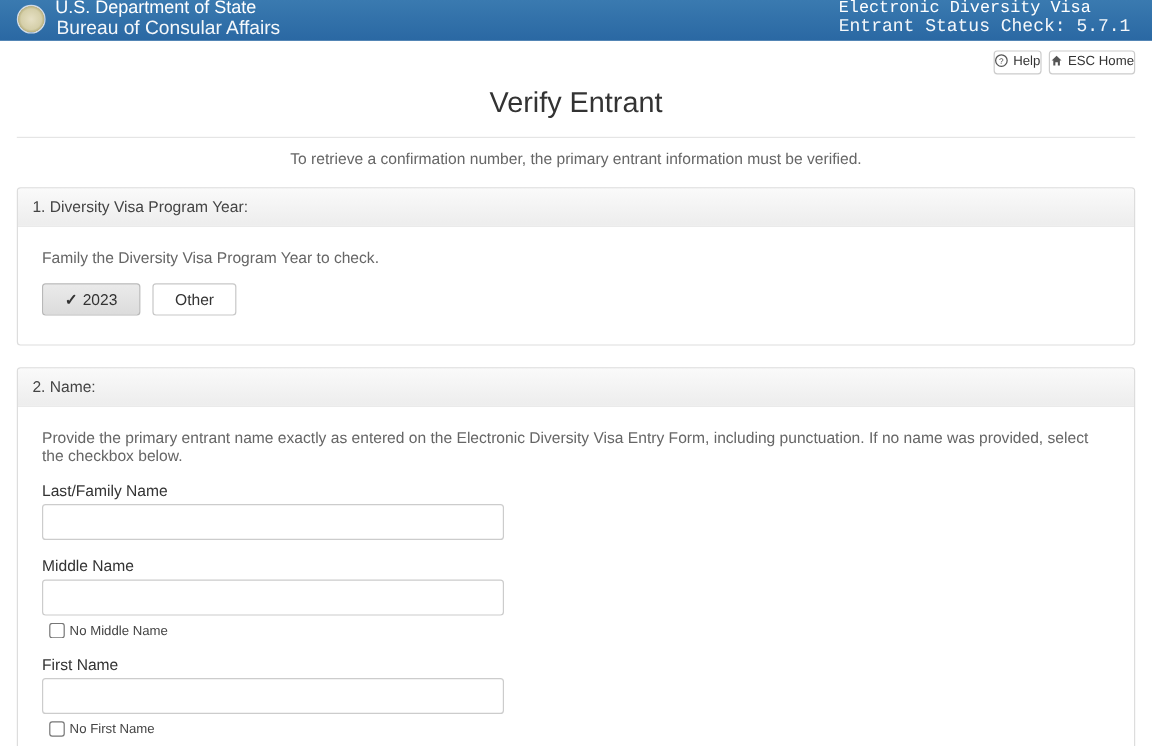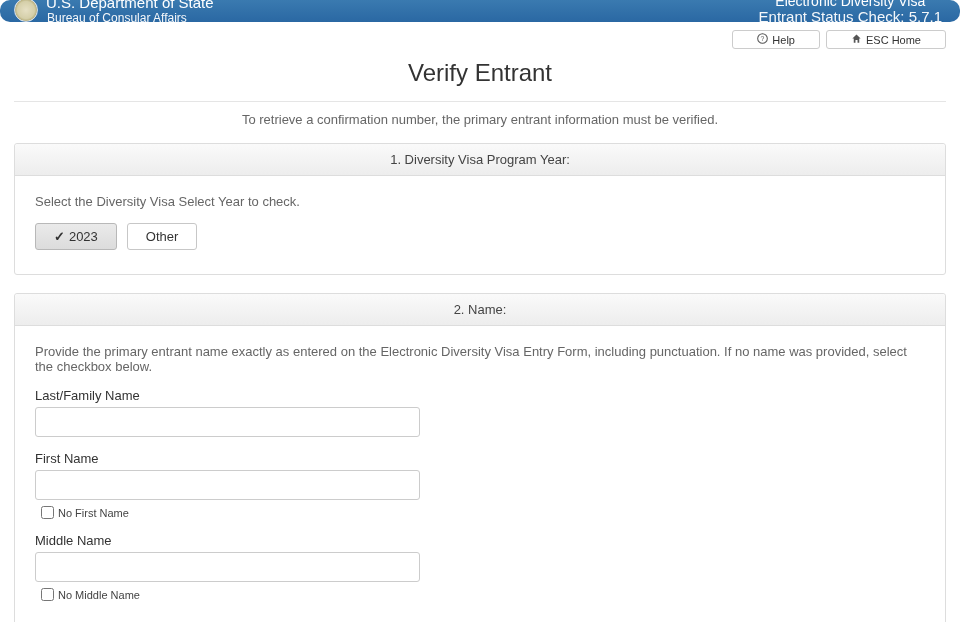--- a/index.html
+++ b/index.html
@@ -11,50 +11,49 @@
       width: 960px;
     }
     .topbar {
       background: #2b6fa8;
       background: linear-gradient(#3a7ab0, #2a68a3);
       color: #fff;
       display: flex;
       justify-content: space-between;
       align-items: center;
       padding: 4px 18px 6px 14px;
-      height: 22px;
-      border-radius: 10px;
+      height: 34px;
     }
     .topbar-left { display: flex; align-items: center; gap: 8px; }
     .seal {
       width: 24px; height: 24px; border-radius: 50%;
       background: radial-gradient(circle, #e6e0c4 0%, #d5cfa9 55%, #b7af7d 70%, #fff 72%, #fff 78%, #2a68a3 80%);
       border: 1px solid #cfd9e5;
       flex-shrink: 0;
     }
     .dept-block { line-height: 1.1; }
     .dept-line1 { font-size: 15px; font-weight: 400; }
-    .dept-line2 { font-size: 12px; font-weight: 400; opacity: 0.95; padding-left: 1px; }
-    .topbar-right { text-align: center; line-height: 1.1; }
+    .dept-line2 { font-size: 16px; font-weight: 400; opacity: 0.95; padding-left: 1px; }
+    .topbar-right { text-align: left; line-height: 1.1; font-family: Liberation Mono, monospace; }
     .tr-line1 { font-size: 14px; }
     .tr-line2 { font-size: 15px; opacity: 0.95; }
 
     .toolbar {
       display: flex; justify-content: flex-end; gap: 6px;
       padding: 8px 14px 4px 14px;
     }
     .mini-btn {
       background: #fff;
       border: 1px solid #ccc;
       border-radius: 3px;
-      padding: 2px 24px;
+      padding: 2px 0;
       font-size: 11px;
       color: #333;
       display: inline-flex;
-      align-items: flex-end;
+      align-items: flex-start;
       gap: 4px;
       cursor: pointer;
     }
     .mini-icon { display: inline-block; }
 
     .page {
       padding: 0 14px 24px 14px;
     }
     h1.page-title {
       text-align: center;
@@ -78,21 +77,20 @@
       background: #fff;
     }
     .panel-heading {
       background: linear-gradient(#fafafa, #ededed);
       border-bottom: 1px solid #ddd;
       padding: 8px 12px;
       color: #444;
       font-size: 13px;
       border-top-left-radius: 3px;
       border-top-right-radius: 3px;
-      text-align: center;
     }
     .panel-body {
       padding: 18px 20px 24px 20px;
       color: #666;
       font-size: 13px;
     }
 
     .instruction { color: #666; margin-bottom: 14px; }
 
     .year-buttons { display: flex; gap: 10px; }
@@ -172,21 +170,21 @@
 </div>
 
 <div class="page">
   <h1 class="page-title">Verify Entrant</h1>
   <div class="hr"></div>
   <div class="subtitle">To retrieve a confirmation number, the primary entrant information must be verified.</div>
 
   <div class="panel">
     <div class="panel-heading">1. Diversity Visa Program Year:</div>
     <div class="panel-body">
-      <div class="instruction">Select the Diversity Visa Select Year to check.</div>
+      <div class="instruction">Family the Diversity Visa Program Year to check.</div>
       <div class="year-buttons">
         <button class="btn selected">
           <span class="check">✓</span><span>2023</span>
         </button>
         <button class="btn">
           <span>Other</span>
         </button>
       </div>
     </div>
   </div>
@@ -195,32 +193,32 @@
     <div class="panel-heading">2. Name:</div>
     <div class="panel-body">
       <div class="instruction">Provide the primary entrant name exactly as entered on the Electronic Diversity Visa Entry Form, including punctuation. If no name was provided, select the checkbox below.</div>
 
       <div class="form-group">
         <label class="form-label">Last/Family Name</label>
         <input type="text" class="form-control" value="" style="">
       </div>
 
       <div class="form-group">
+        <label class="form-label">Middle Name</label>
+        <input type="text" class="form-control" value="" style="">
+        <div class="checkbox-row">
+          <input type="checkbox" style="">
+          <span>No Middle Name</span>
+        </div>
+      </div>
+
+      <div class="form-group">
         <label class="form-label">First Name</label>
         <input type="text" class="form-control" value="" style="">
         <div class="checkbox-row">
           <input type="checkbox" style="">
           <span>No First Name</span>
         </div>
       </div>
 
-      <div class="form-group">
-        <label class="form-label">Middle Name</label>
-        <input type="text" class="form-control" value="" style="">
-        <div class="checkbox-row">
-          <input type="checkbox" style="">
-          <span>No Middle Name</span>
-        </div>
-      </div>
-
     </div>
   </div>
 </div>
 
 </body></html>

